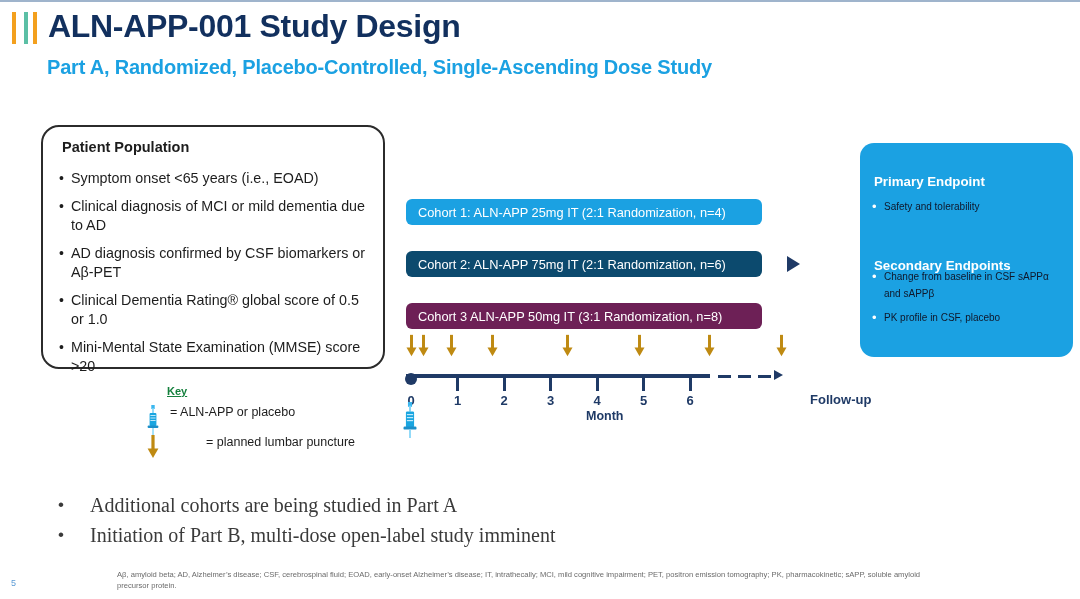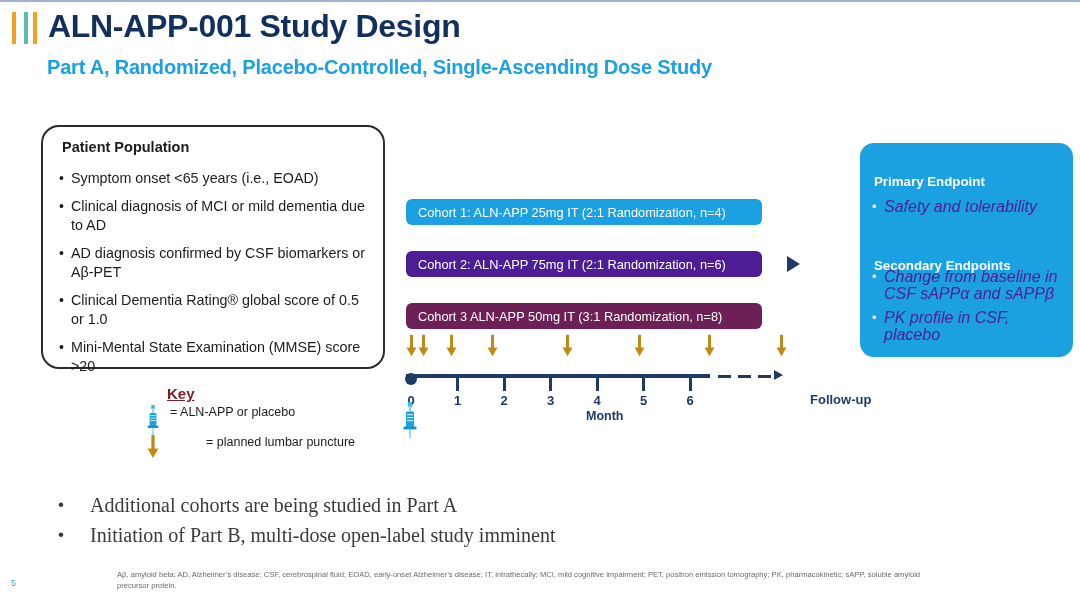--- a/index.html
+++ b/index.html
@@ -33,58 +33,58 @@
   }
   .pp-title{position:absolute;left:19px;top:12px;font-size:14.5px;font-weight:bold;color:#1d1d1d;}
   .pp-list{position:absolute;left:16px;top:42px;width:316px;}
   .pp-item{display:flex;margin-bottom:9px;}
   .pp-bullet{width:12px;flex:0 0 12px;font-size:14px;line-height:19px;color:#1d1d1d;}
   .pp-text{font-size:14.3px;line-height:19px;color:#1d1d1d;}
 
   
   .key{position:absolute;left:136px;top:385px;width:250px;}
   .key-title{
-    position:absolute;left:31px;top:0;font-size:15px;font-weight:bold;color:#7f1d1d;
+    position:absolute;left:31px;top:0;font-size:11px;font-weight:bold;color:#15803d;
     text-decoration:underline;
   }
   .key-row{position:absolute;display:flex;align-items:flex-start;}
   .key-row.r1{left:0;top:20px;}
   .key-row.r2{left:0;top:50px;gap:36px;}
   .key-ico{width:34px;flex:0 0 34px;display:flex;justify-content:center;align-items:center;}
   .key-label{font-size:12.5px;color:#1d1d1d;white-space:nowrap;}
 
   
   .cohort{
     position:absolute;left:406px;height:26px;border-radius:6px;width:356px;
     display:flex;align-items:center;box-sizing:border-box;padding-left:12px;
     font-size:12.8px;color:#ffffff;white-space:nowrap;
   }
   .cohort.c1{top:199px;background:#1ba1e2;}
-  .cohort.c2{top:251px;background:#4c1d95;}
+  .cohort.c2{top:251px;background:#0c4a6e;}
   .cohort.c3{top:303px;background:#6d2056;}
 
   .play-tri{
     position:absolute;left:787px;top:256px;width:0;height:0;
     border-left:13px solid #1f3a66;border-top:8px solid transparent;border-bottom:8px solid transparent;
   }
 
   
   .ep-card{
     position:absolute;left:848px;top:143px;width:213px;height:214px;
     background:#1ba1e2;border-radius:14px;box-sizing:border-box;margin-left:12px;
   }
   .ep-h{position:absolute;left:14px;font-size:13.3px;font-weight:bold;color:#fff;}
   .ep-h.h1{top:31px;}
   .ep-h.h2{top:115px;}
   .ep-list{position:absolute;left:12px;width:195px;}
   .ep-list.l1{top:55px;}
   .ep-list.l2{top:125px;}
   .ep-item{display:flex;margin-bottom:7px;}
   .ep-bul{width:12px;flex:0 0 12px;font-size:13px;line-height:17px;color:#fff;}
-  .ep-text{font-size:16px;line-height:17px;color:#4c1d95;font-style:italic;}
+  .ep-text{font-size:10px;line-height:17px;color:#0f172a;}
 
   
   .tl{position:absolute;left:400px;top:330px;width:470px;height:120px;}
   .axis{position:absolute;left:6px;top:44px;width:304px;height:4px;background:#1f3a66;}
   .tick{position:absolute;top:44px;width:3px;height:17px;background:#1f3a66;}
   .tl-dot{position:absolute;left:5px;top:43px;width:12px;height:12px;border-radius:50%;background:#1f3a66;}
   .tick-lbl{position:absolute;top:63px;font-size:13px;font-weight:bold;color:#1f3a66;transform:translateX(-50%);}
   .month-lbl{position:absolute;left:186px;top:79px;font-size:12.5px;font-weight:bold;color:#1f3a66;}
   .dash{position:absolute;top:45px;height:3px;background:#1f3a66;}
   .dash-head{

